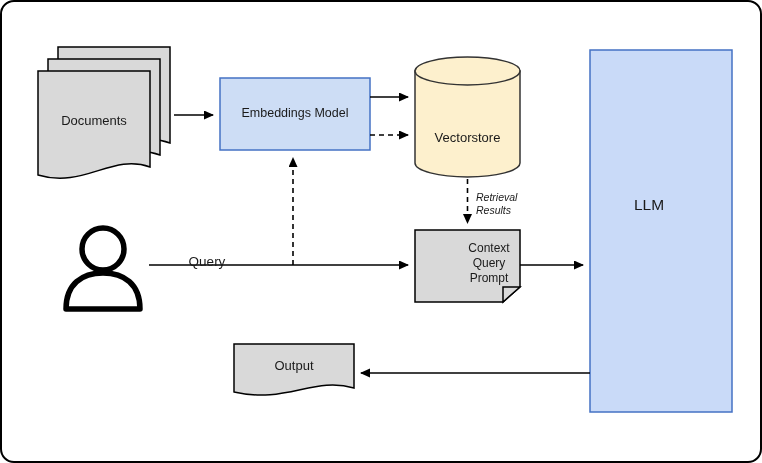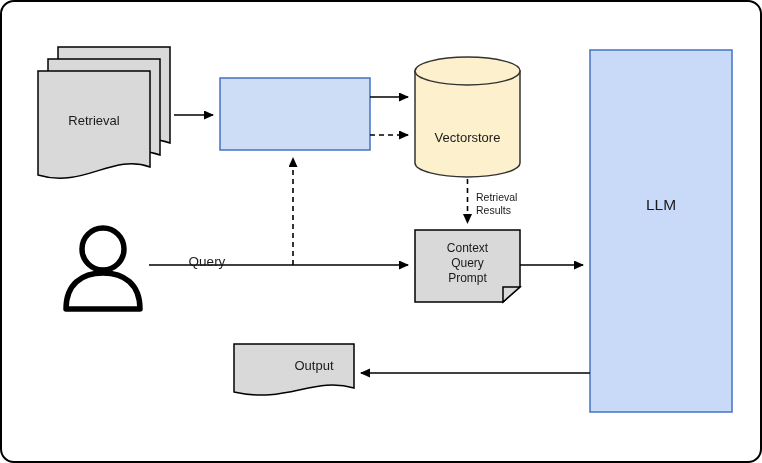--- a/index.html
+++ b/index.html
@@ -20,21 +20,21 @@
     line-height:1.25;
     text-align:center;
     pointer-events:none;
     z-index:2;
   }
   .flexcenter{display:flex;align-items:center;justify-content:center;}
   .lbl-embeddings{font-size:12.5px;}
   .lbl-llm{font-size:15.5px;}
   .lbl-context{font-size:12px;}
   .lbl-query{font-size:13.5px;}
-  .lbl-retrieval{font-size:10.5px;text-align:left;line-height:1.25;}
+  .lbl-retrieval{font-size:10.5px;text-align:left;line-height:1.25;font-style:italic;}
 </style>
 </head>
 <body>
 
 <div class="canvas">
 
   <svg width="762" height="463" viewBox="0 0 762 463">
     <defs>
       <marker id="arrow" markerWidth="11" markerHeight="10" refX="9" refY="4.5" orient="auto" markerUnits="userSpaceOnUse">
         <path d="M0,0 L10,4.5 L0,9 Z" fill="#000"></path>
@@ -73,30 +73,31 @@
       <line x1="368" y1="95" x2="406" y2="95" marker-end="url(#arrow)"></line>
       <line x1="368" y1="133" x2="406" y2="133" stroke-dasharray="5,4" marker-end="url(#arrow)"></line>
       <line x1="465.5" y1="177" x2="465.5" y2="221" stroke-dasharray="5,4" marker-end="url(#arrow)"></line>
       <line x1="147" y1="263" x2="406" y2="263" marker-end="url(#arrow)"></line>
       <line x1="291" y1="263" x2="291" y2="156" stroke-dasharray="5,4" marker-end="url(#arrow)"></line>
       <line x1="518" y1="263" x2="581" y2="263" marker-end="url(#arrow)"></line>
       <line x1="588" y1="371" x2="359" y2="371" marker-end="url(#arrow)"></line>
     </g>
   </svg>
 
-  <div class="label" style="left:36px;top:111px;width:112px;">Retrieval</div>
+  <div class="label" style="left:36px;top:111px;width:112px;">Documents</div>
 
+  <div class="label flexcenter lbl-embeddings" style="left:218px;top:76px;width:150px;height:72px;">Embeddings Model</div>
 
   <div class="label" style="left:413px;top:128px;width:105px;">Vectorstore</div>
 
-  <div class="label flexcenter lbl-llm" style="left:588px;top:48px;width:142px;height:310px;">LLM</div>
+  <div class="label flexcenter lbl-llm" style="left:576px;top:48px;width:142px;height:310px;">LLM</div>
 
-  <div class="label flexcenter lbl-context" style="left:413px;top:230px;width:105px;height:62px;">
+  <div class="label flexcenter lbl-context" style="left:413px;top:230px;width:105px;height:62px;justify-content:flex-end;">
     <span style="width:62px;display:inline-block;">Context Query Prompt</span>
   </div>
 
-  <div class="label flexcenter" style="left:232px;top:342px;width:120px;height:44px;padding-left:20px;">Output</div>
+  <div class="label flexcenter" style="left:232px;top:342px;width:120px;height:44px;">Output</div>
 
   <div class="label lbl-query" style="left:175px;top:252px;width:60px;">Query</div>
 
   <div class="label lbl-retrieval" style="left:474px;top:189px;width:60px;">Retrieval Results</div>
 
 </div>
 
 </body></html>

